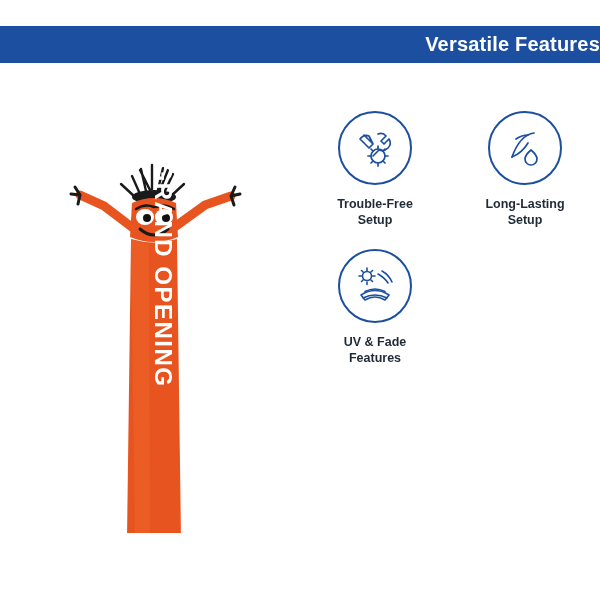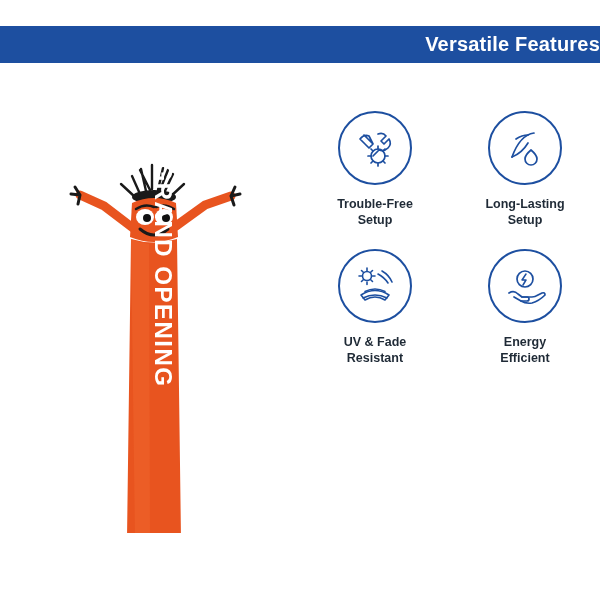--- a/index.html
+++ b/index.html
@@ -197,38 +197,22 @@
               <circle cx="13" cy="11" r="4.5"></circle>
               <path d="M13 3 v2.5 M13 17 v2.5 M5 11 h2.5 M18.5 11 h2.5 M7.5 5.5 l1.8 1.8 M16.7 14.7 l1.8 1.8 M18.5 5.5 l-1.8 1.8 M9.3 14.7 l-1.8 1.8"></path>
               <path d="M24 9 q6 3 10 9 M28 6 q7 4 10 11"></path>
               <path d="M7 30 q14 -9 28 0 l-4 5 q-10 -6 -20 0 z"></path>
               <path d="M11 26.5 q10 -5 20 0 M9 33 q12 -6 24 0"></path>
             </g>
           </svg>
         </div>
         <div class="feature-label">
           <span>UV &amp; Fade</span><br>
-          <span>Resistant</span>
+          <span>Features</span>
         </div>
       </div>
 
-      <div class="feature">
-        <div class="feature-circle">
-          <svg width="42" height="42" viewBox="0 0 42 42">
-            <g stroke="#1d4fa0" stroke-width="1.7" fill="none" stroke-linecap="round" stroke-linejoin="round">
-              <circle cx="21" cy="14" r="8"></circle>
-              <path d="M22 9 l-4 6 h4 l-3 5" stroke-width="1.5"></path>
-              <path d="M5 28 q5 -3 9 1 l4 3 h5 a2 2 0 0 1 0 4 h-6"></path>
-              <path d="M18 32 h10 q3 0 6 -2 l4 -2 q3 -1 3 2 q-6 6 -13 8 q-6 1 -11 -2 l-7 -4"></path>
-            </g>
-          </svg>
-        </div>
-        <div class="feature-label">
-          <span>Energy</span><br>
-          <span>Efficient</span>
-        </div>
-      </div>
 
 
 
     </div>
   </div>
 </div>
 
 </body></html>

